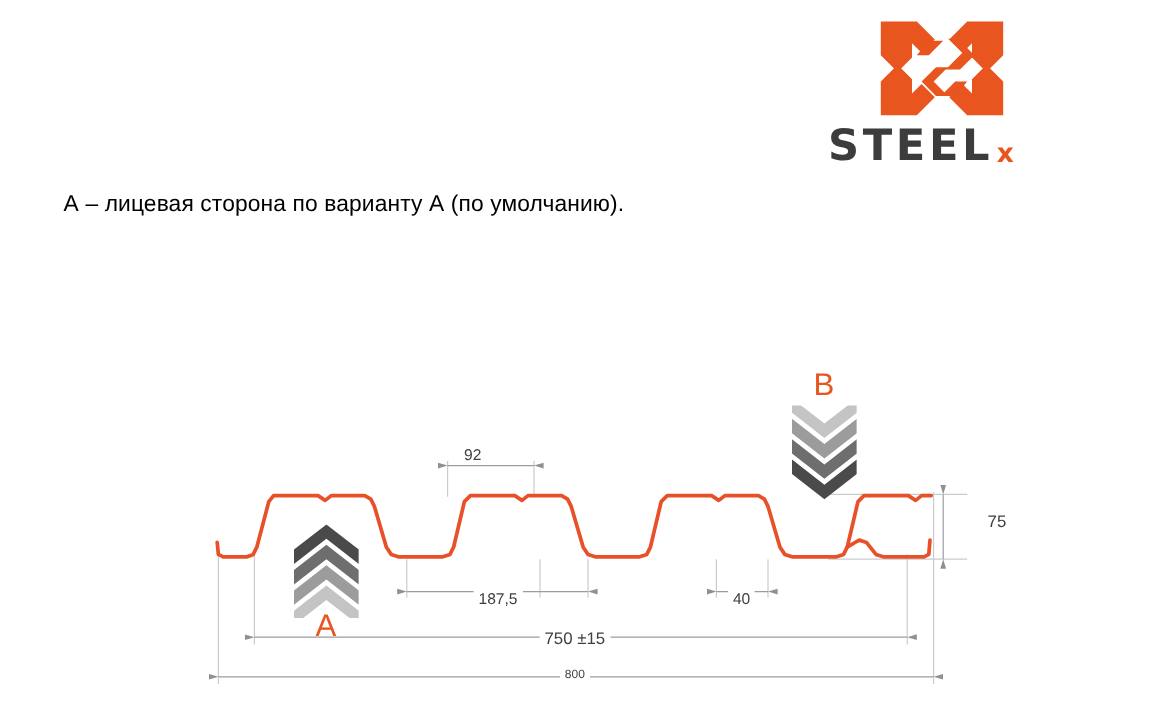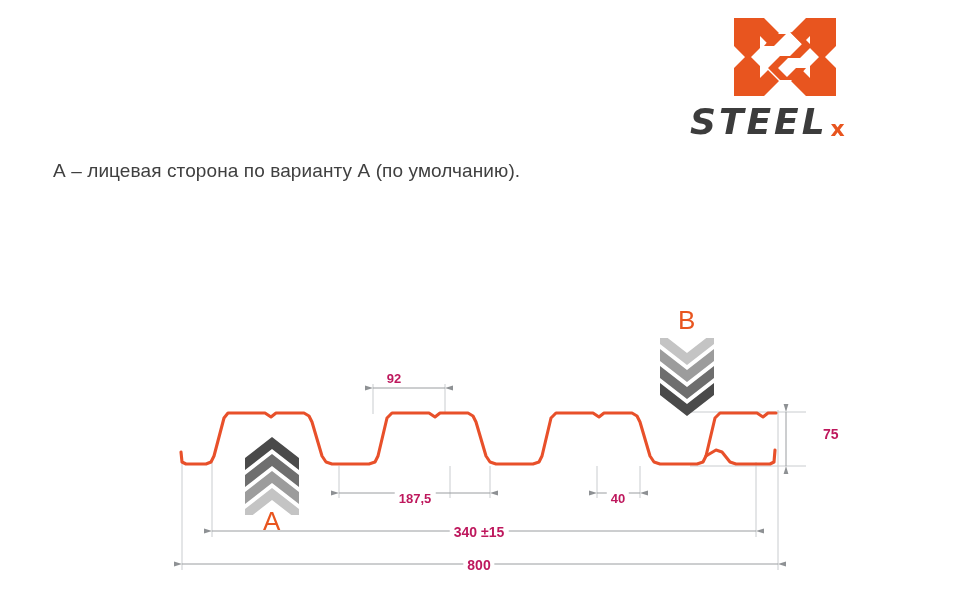--- a/index.html
+++ b/index.html
@@ -44,71 +44,70 @@
     align-items: baseline;
     justify-content: flex-start;
   }
   #logo-steel {
     font-family: "DejaVu Sans", sans-serif;
     font-weight: bold;
     font-size: 36px;
     letter-spacing: 3px;
     color: #3c3c3c;
     line-height: 1;
-    font-style: italic;
   }
   #logo-x {
     font-family: "DejaVu Sans", sans-serif;
     font-weight: bold;
     font-size: 22px;
     color: #e8551f;
     line-height: 1;
     margin-left: 3px;
     position: relative;
     top: 2px;
   }
 
   
   .legend-line {
     position: absolute;
     left: 53px;
     font-family: "Liberation Sans", sans-serif;
     font-size: 19px;
-    color: #404040;
+    color: #000000;
     white-space: nowrap;
     letter-spacing: 0.1px;
   }
   #legend-a { top: 160px; }
   #legend-b { top: 217px; }
 
   
   #drawing {
     position: absolute;
     left: 0;
     top: 0;
     width: 970px;
     height: 597px;
   }
 
   
   .dim-text {
     position: absolute;
     font-family: "Liberation Sans", sans-serif;
-    font-weight: bold;
+    font-weight: normal;
     font-size: 13px;
-    color: #be185d;
+    color: #404040;
     white-space: nowrap;
     background: #ffffff;
     padding: 0 4px;
   }
   #dim-92   { left: 394px; top: 371px; transform: translateX(-50%); }
   #dim-1875 { left: 415px; top: 491px; transform: translateX(-50%); text-align: right; }
   #dim-50   { left: 618px; top: 491px; transform: translateX(-50%); }
   #dim-750  { left: 479px; top: 524px; transform: translateX(-50%); font-size: 14px; }
-  #dim-800  { left: 479px; top: 557px; transform: translateX(-50%); font-size: 14px; }
+  #dim-800  { left: 479px; top: 557px; transform: translateX(-50%); font-size: 10px; }
   #dim-75   { left: 819px; top: 426px; font-size: 14px; }
 
   
   .marker-letter {
     position: absolute;
     font-family: "Liberation Sans", sans-serif;
     font-size: 26px;
     color: #e8551f;
     line-height: 1;
   }
@@ -214,21 +213,21 @@
              L697,464 L703,462 L706,456
              L715,418 L720,413 L757,413 L763,417 L768,413 L776,413"></path>
 
     <path fill="none" stroke="#e8502a" stroke-width="3.1" stroke-linejoin="round" stroke-linecap="round" d="M706,456 L716,450 L722,452 L730,462 L736,464 L770,464 L774,462 L775,450"></path>
 
   </svg>
 
   <div class="dim-text" id="dim-92">92</div>
   <div class="dim-text" id="dim-1875">187,5</div>
   <div class="dim-text" id="dim-50">40</div>
-  <div class="dim-text" id="dim-750">340 ±15</div>
+  <div class="dim-text" id="dim-750">750 ±15</div>
   <div class="dim-text" id="dim-800">800</div>
   <div class="dim-text" id="dim-75">75</div>
 
   <svg class="chevron-stack" id="marker-a-chevrons" viewBox="0 0 54 78">
     <path d="M27 0  L54 21 L54 33 L27 12 L0 33 L0 21 Z" fill="#4a4a4a"></path>
     <path d="M27 17 L54 38 L54 50 L27 29 L0 50 L0 38 Z" fill="#6e6e6e"></path>
     <path d="M27 34 L54 55 L54 67 L27 46 L0 67 L0 55 Z" fill="#9c9c9c"></path>
     <path d="M27 51 L54 72 L54 84 L27 63 L0 84 L0 72 Z" fill="#c4c4c4"></path>
   </svg>
   <div class="marker-letter" id="marker-a-letter">А</div>

